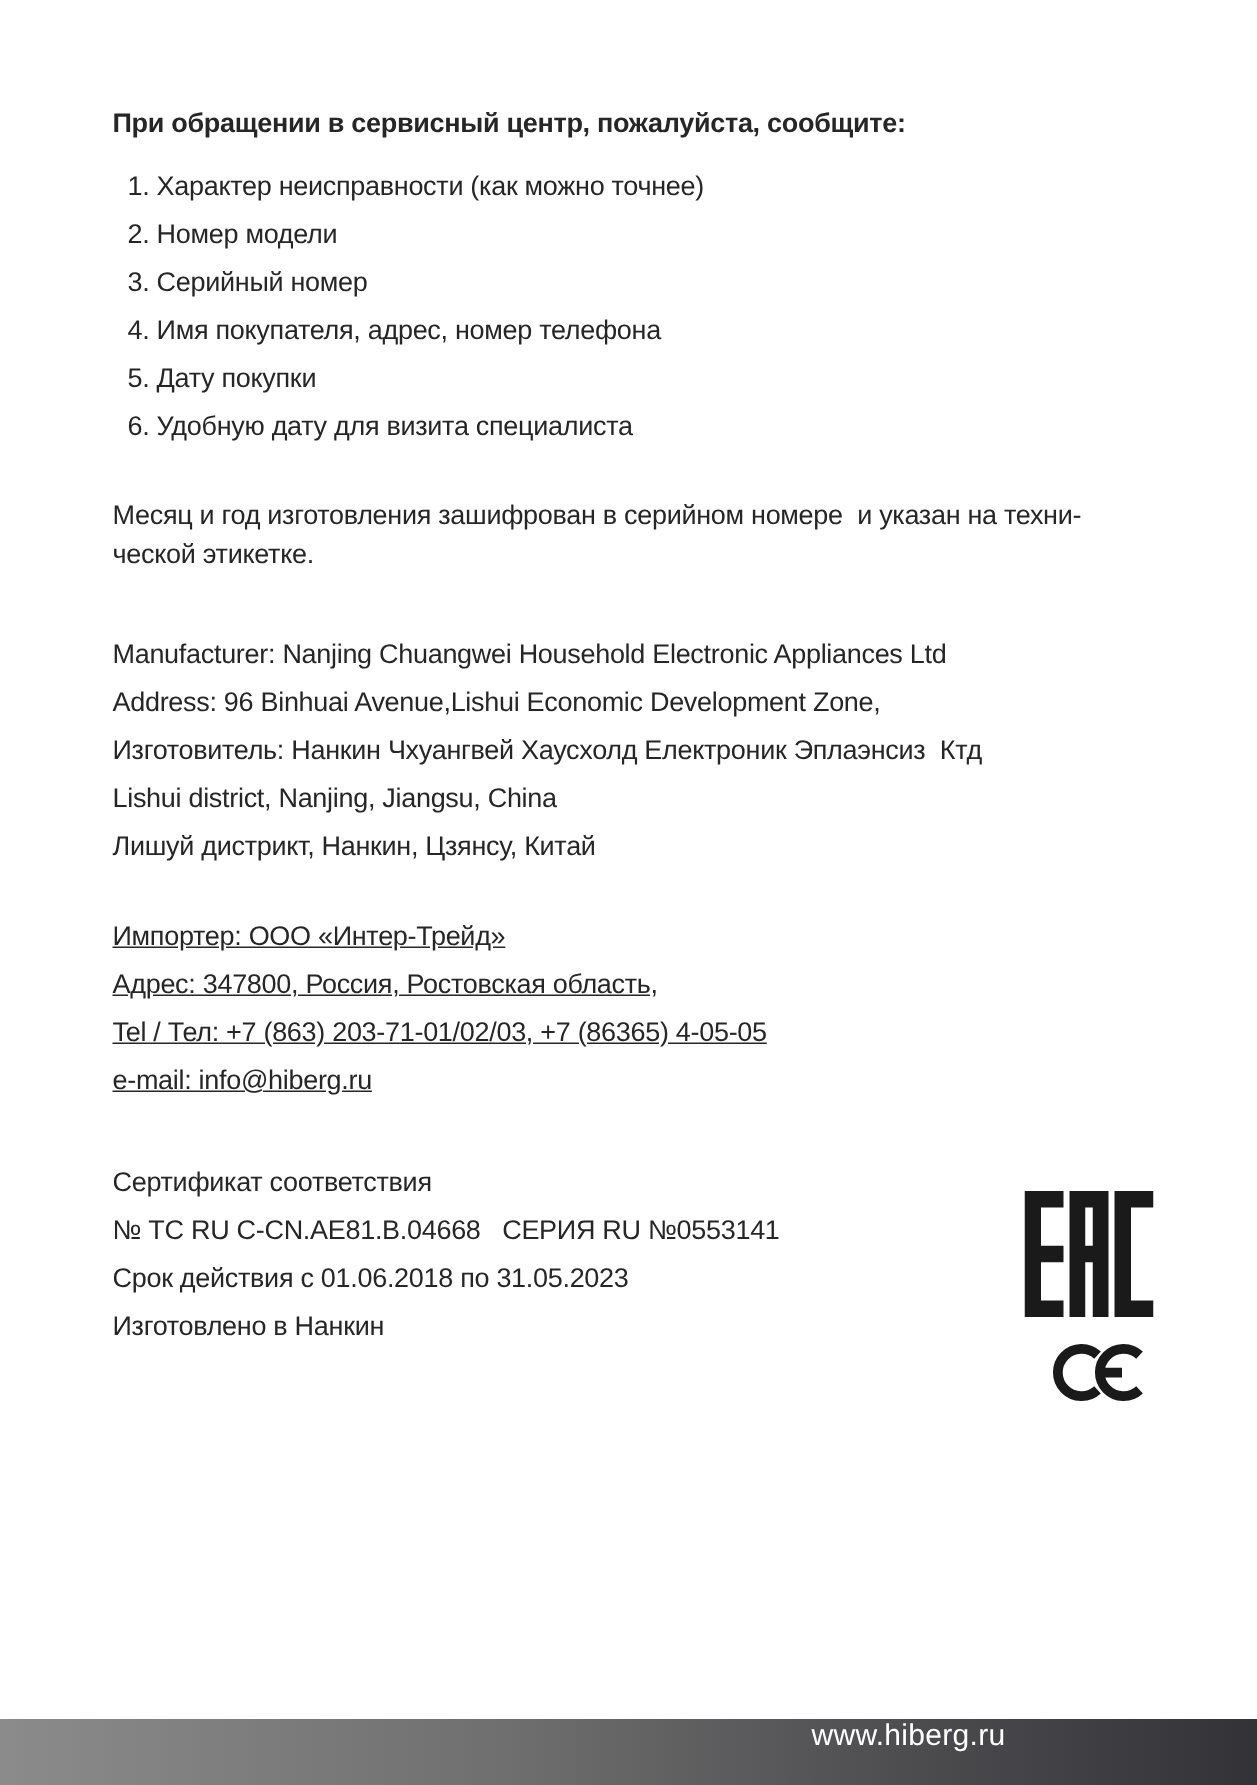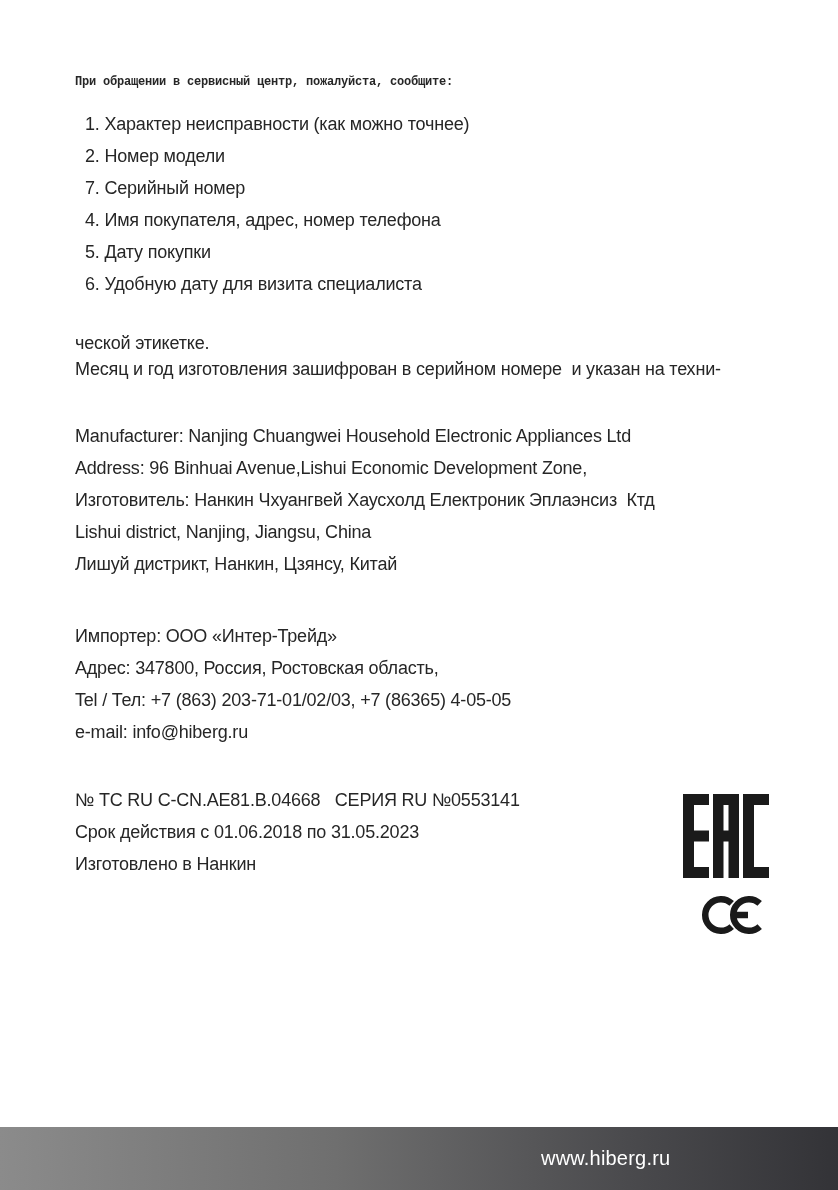--- a/index.html
+++ b/index.html
@@ -15,116 +15,115 @@
     font-family: "Liberation Sans", sans-serif;
     color: #262626;
   }
   .content {
     position: absolute;
     left: 75px;
     top: 70px;
     width: 695px;
   }
   .heading {
-    font-size: 12px;
+    font-size: 18px;
     font-weight: bold;
     letter-spacing: -0.2px;
     line-height: 24px;
     white-space: pre-wrap;
-    font-family: Liberation Mono, monospace;
   }
   .line {
     font-size: 18px;
     line-height: 32px;
     letter-spacing: -0.2px;
     white-space: pre-wrap;
   }
   .line-tight {
     font-size: 18px;
     line-height: 26px;
     letter-spacing: -0.2px;
     white-space: pre-wrap;
   }
   .checklist {
     margin-top: 14px;
     padding-left: 10px;
   }
   .serial-section   { margin-top: 30px; }
   .serial-section .rest { margin-top: 4px; }
   .manufacturer-section { margin-top: 38px; }
-  .importer-section     { margin-top: 40px; }
+  .importer-section     { margin-top: 28px; text-decoration: underline; }
   .certificate-section  { margin-top: 36px; }
 
   .marks {
     position: absolute;
     left: 683px;
     top: 794px;
     width: 100px;
   }
   .eac-mark svg { display: block; }
   .ce-mark {
     margin-top: 18px;
     margin-left: 18px;
   }
   .ce-mark svg { display: block; }
 
   .footer-bar {
     position: absolute;
     left: 0;
     bottom: 0;
     width: 838px;
-    height: 63px;
+    height: 44px;
     background: linear-gradient(90deg, #8b8b8b 0%, #6f6f6f 40%, #4a4a4d 75%, #333337 100%);
     display: flex;
-    align-items: center;
   }
   .footer-url {
     margin-left: 541px;
     font-size: 20px;
     color: #ffffff;
     letter-spacing: 0.2px;
   }
 </style>
 </head>
 <body>
 
 <div class="content">
 
   <div class="heading">При обращении в сервисный центр, пожалуйста, сообщите:</div>
 
   <div class="checklist">
     <div class="line">1. Характер неисправности (как можно точнее)</div>
     <div class="line">2. Номер модели</div>
-    <div class="line">7. Серийный номер</div>
+    <div class="line">3. Серийный номер</div>
     <div class="line">4. Имя покупателя, адрес, номер телефона</div>
     <div class="line">5. Дату покупки</div>
     <div class="line">6. Удобную дату для визита специалиста</div>
   </div>
 
   <div class="serial-section">
+    <div class="line-tight">Месяц и год изготовления зашифрован в серийном номере  и указан на техни-</div>
     <div class="line-tight">ческой этикетке.</div>
-    <div class="line-tight">Месяц и год изготовления зашифрован в серийном номере  и указан на техни-</div>
   </div>
 
   <div class="manufacturer-section">
     <div class="line">Manufacturer: Nanjing Chuangwei Household Electronic Appliances Ltd</div>
     <div class="line">Address: 96 Binhuai Avenue,Lishui Economic Development Zone,</div>
     <div class="line">Изготовитель: Нанкин Чхуангвей Хаусхолд Електроник Эплаэнсиз  Ктд</div>
     <div class="line">Lishui district, Nanjing, Jiangsu, China</div>
     <div class="line">Лишуй дистрикт, Нанкин, Цзянсу, Китай</div>
   </div>
 
   <div class="importer-section">
     <div class="line">Импортер: ООО «Интер-Трейд»</div>
     <div class="line">Адрес: 347800, Россия, Ростовская область,</div>
     <div class="line">Tel / Тел: +7 (863) 203-71-01/02/03, +7 (86365) 4-05-05</div>
     <div class="line">e-mail: info@hiberg.ru</div>
   </div>
 
   <div class="certificate-section">
+    <div class="line">Сертификат соответствия</div>
     <div class="line">№ ТС RU C-CN.AE81.B.04668   СЕРИЯ RU №0553141</div>
     <div class="line">Срок действия с 01.06.2018 по 31.05.2023</div>
     <div class="line">Изготовлено в Нанкин</div>
   </div>
 
 </div>
 
 <div class="marks">
   <div class="eac-mark">
     <svg width="86" height="84" viewBox="0 0 86 84" xmlns="http://www.w3.org/2000/svg">

